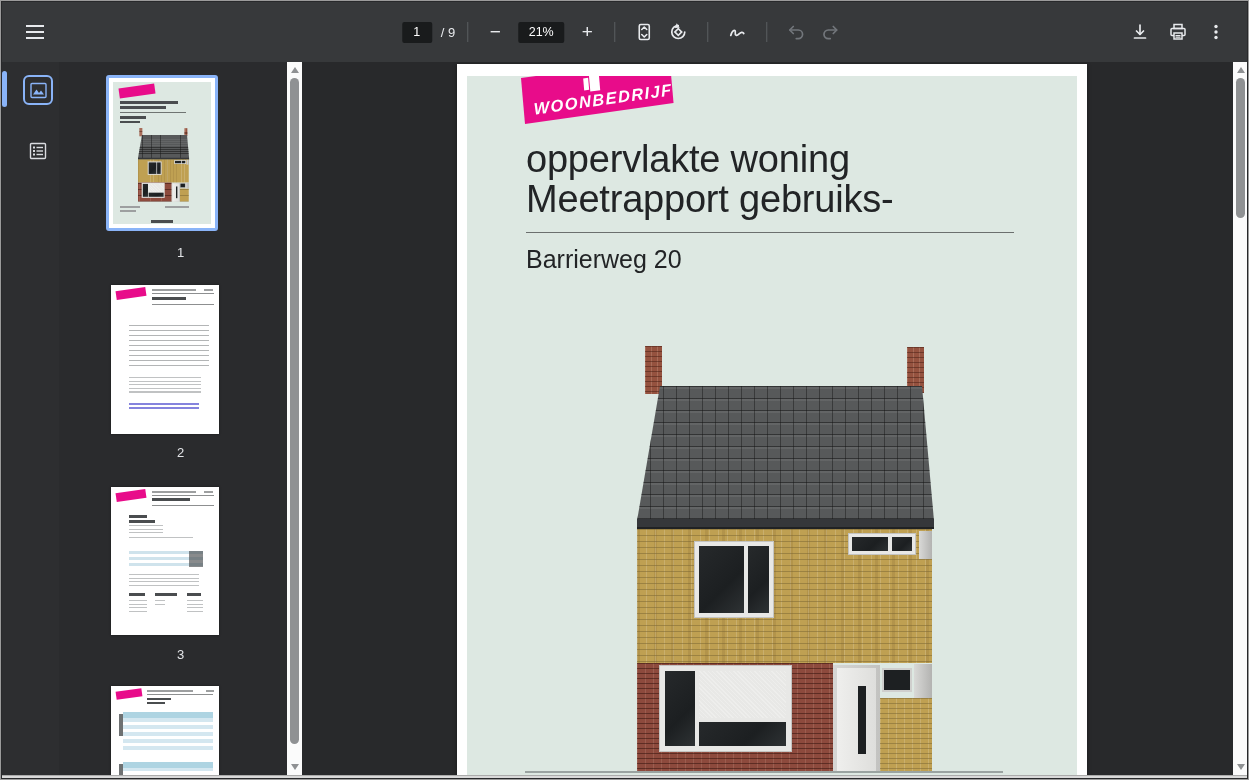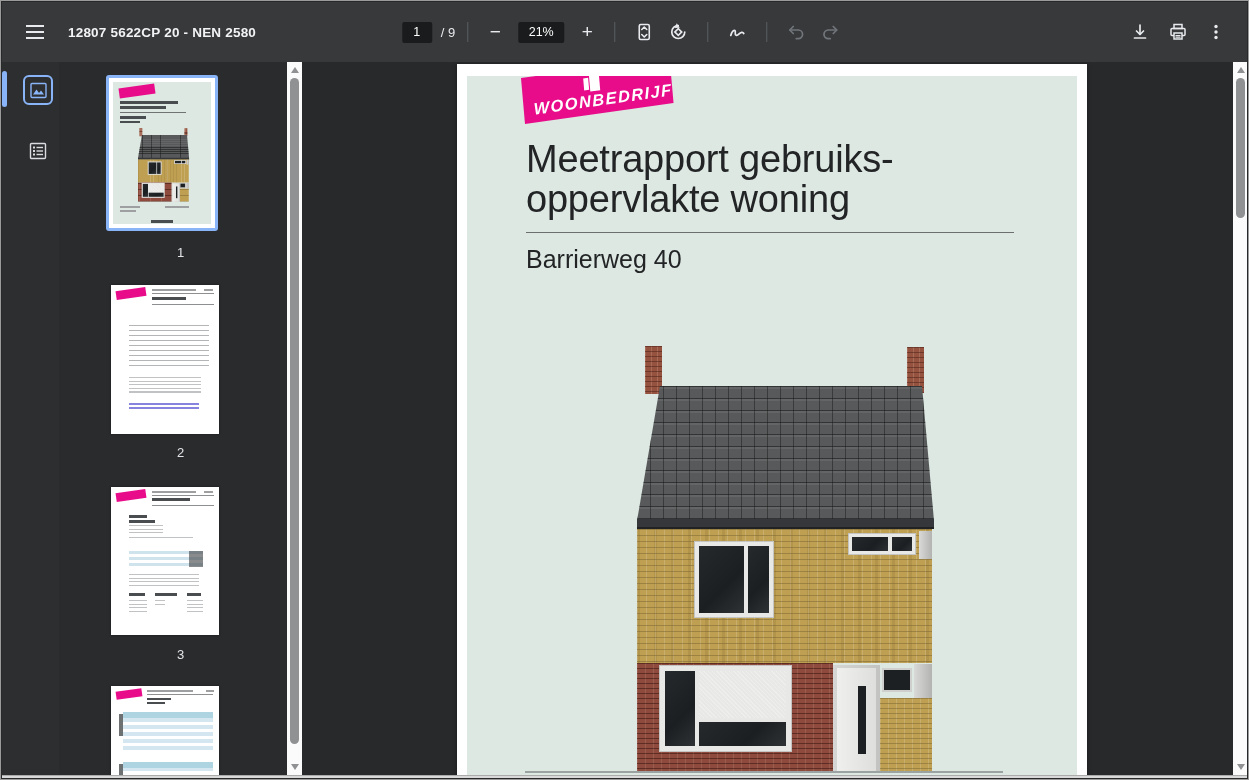--- a/index.html
+++ b/index.html
@@ -143,21 +143,20 @@
   <div class="toolbar">
     <button class="tbtn menu-btn">
       <svg width="18" height="14" viewBox="0 0 18 14">
           <g fill="currentColor">
             <rect y="0" width="18" height="2"></rect>
             <rect y="6" width="18" height="2"></rect>
             <rect y="12" width="18" height="2"></rect>
           </g>
         </svg>
     </button>
-    <div class="doc-title">12807 5622CP 20 - NEN 2580</div>
 
     <div class="tb-center">
       <input class="page-input" value="1" style="">
       <span class="page-total">/ 9</span>
       <span class="tsep"></span>
       <button class="tbtn glyph-btn">−</button>
       <div class="zoom-box">21%</div>
       <button class="tbtn glyph-btn">+</button>
       <span class="tsep"></span>
       <button class="tbtn">
@@ -362,26 +361,26 @@
           <div class="ribbon">
             <div class="mark">
               <div class="blk1"></div>
                 <div class="blk2"></div>
               <div class="sws">SWS</div>
             </div>
             <div class="brand">WOONBEDRIJF</div>
           </div>
 
           <div class="pg-title">
+            <div>oppervlakte woning</div>
             <div>Meetrapport gebruiks-</div>
-            <div>oppervlakte woning</div>
           </div>
           <div class="pg-rule"></div>
           <div class="pg-addr">
-            <div>Barrierweg 40</div>
+            <div>Barrierweg 20</div>
           </div>
 
           <div class="house" style="left:170px; top:270px;">
             <div class="chimney l"></div>
             <div class="chimney r"></div>
             <div class="roof"></div>
             <div class="eave"></div>
             <div class="wall-up"></div>
             <div class="wall-down"></div>
             <div class="wall-yr"></div>

